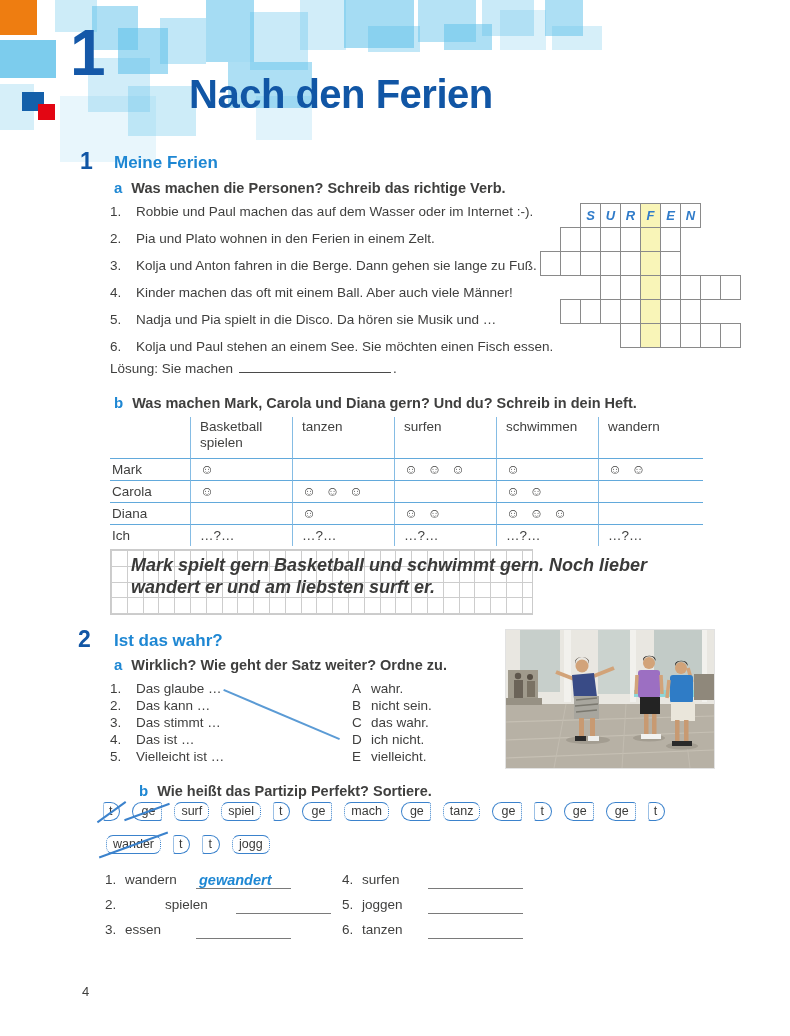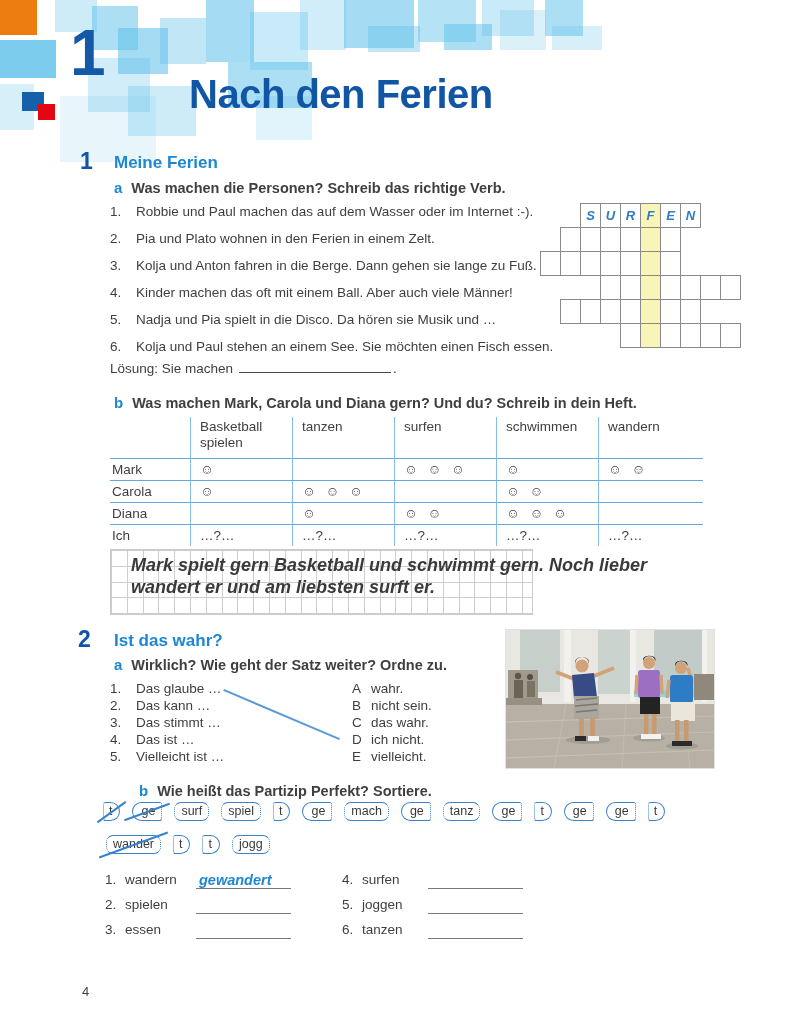--- a/index.html
+++ b/index.html
@@ -377,21 +377,21 @@
   <div class="ans-col" style="left:105px;top:864px;">
     <div class="row">
         <span class="n">1.</span>
         <span class="v" style="width:55px;">wandern</span>
         <span class="ans-line">
           <span class="written">gewandert</span>
         </span>
       </div>
     <div class="row">
         <span class="n">2.</span>
-        <span class="v" style="width:55px;">spielen</span>
+        <span class="v" style="width:55px;margin-left:40px;">spielen</span>
         <span class="ans-line"></span>
       </div>
     <div class="row">
         <span class="n">3.</span>
         <span class="v" style="width:55px;">essen</span>
         <span class="ans-line"></span>
       </div>
   </div>
 
   <div class="ans-col" style="left:342px;top:864px;">

